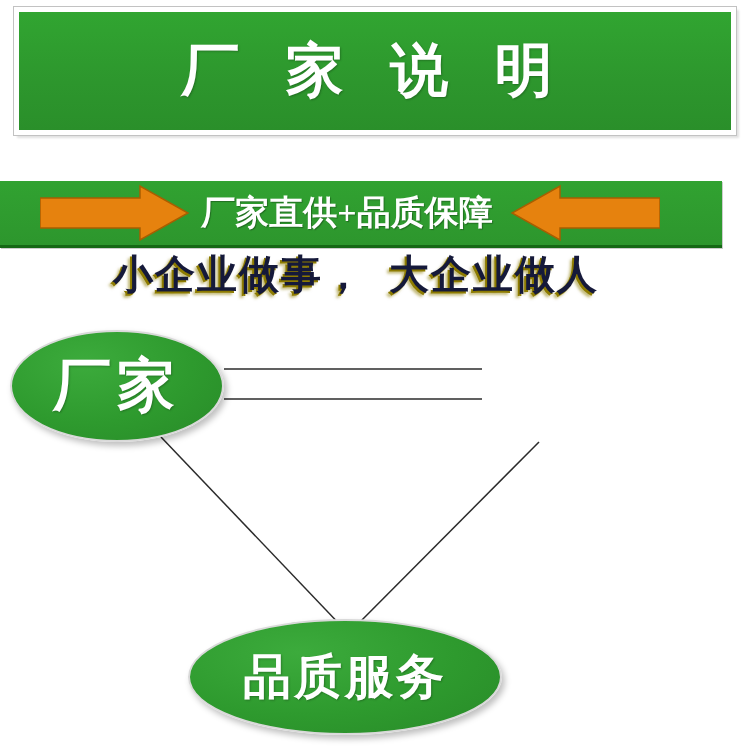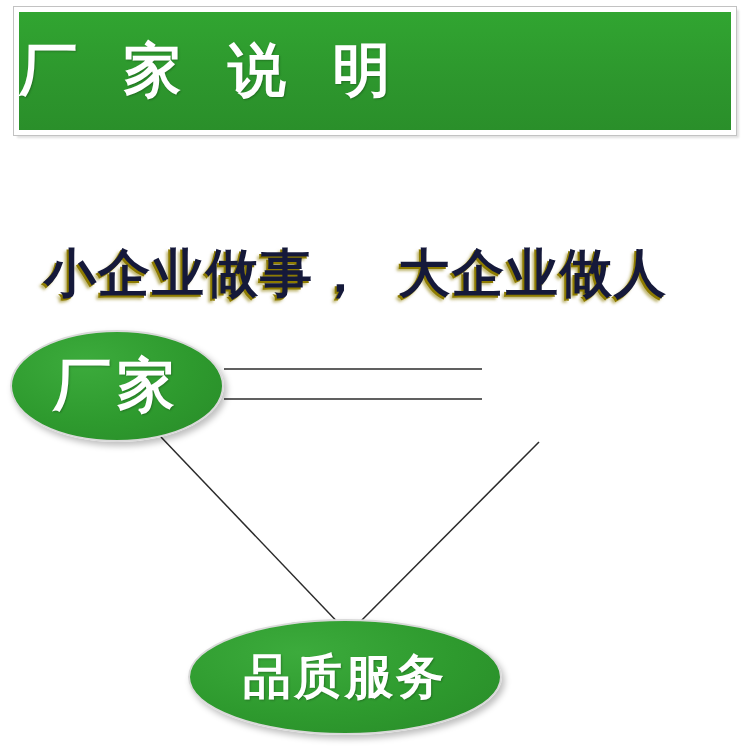--- a/index.html
+++ b/index.html
@@ -7,21 +7,21 @@
 
   .canvas{position:absolute;left:0;top:0;width:750px;height:750px;background:#ffffff;}
 
   
   .title-banner{
     position:absolute;left:14px;top:7px;width:722px;height:128px;
     box-sizing:border-box;
     background:linear-gradient(180deg,#31a531 0%,#2d962d 60%,#2a8f2a 100%);
     border:5px solid #ffffff;
     box-shadow:0 0 0 1px #c2c2c2, 3px 3px 2px rgba(0,0,0,0.12);
-    display:flex;align-items:center;
+    display:flex;align-items:center;justify-content:center;
   }
   .title-text{
     color:#ffffff;font-size:58px;font-weight:bold;
     font-family:"Liberation Serif",serif;
     letter-spacing:16px;white-space:pre;
     text-shadow:1px 1px 2px rgba(0,0,0,0.25);
   }
 
   
   .ribbon{
@@ -38,21 +38,21 @@
     display:flex;align-items:center;justify-content:center;
     color:#ffffff;font-size:34px;font-weight:bold;
     font-family:"Liberation Serif",serif;white-space:pre;
     text-shadow:1px 1px 1px rgba(0,0,0,0.3);
   }
 
   
   .slogan{
     position:absolute;left:0;top:243px;width:712px;height:62px;
     display:flex;align-items:center;justify-content:center;
-    font-size:52px;font-weight:bold;
+    font-size:40px;font-weight:bold;
     font-family:"Liberation Serif",serif;
     color:#15193a;white-space:pre;letter-spacing:2px;
     text-shadow:-2px 2px 0 #8d7b00, -4px 4px 3px rgba(141,123,0,0.55);
   }
 
   
   .lines{position:absolute;left:0;top:0;width:750px;height:750px;pointer-events:none;}
 
   
   .node{
@@ -72,20 +72,29 @@
 </style>
 </head>
 <body>
 
 <div class="canvas">
 
   <div class="title-banner">
     <span class="title-text">厂 家 说 明</span>
   </div>
 
+  <div class="ribbon">
+    <svg class="arrow left" viewBox="0 0 150 60">
+      <polygon points="0,15 100,15 100,3 148,30 100,57 100,45 0,45" fill="#e6820e" stroke="#a85e00" stroke-width="1.5"></polygon>
+    </svg>
+    <span class="ribbon-text">厂家直供+品质保障</span>
+    <svg class="arrow right" viewBox="0 0 150 60">
+      <polygon points="150,15 50,15 50,3 2,30 50,57 50,45 150,45" fill="#e6820e" stroke="#a85e00" stroke-width="1.5"></polygon>
+    </svg>
+  </div>
 
   <div class="slogan">小企业做事，  大企业做人</div>
 
   <svg class="lines" viewBox="0 0 750 750">
     <line x1="224" y1="369" x2="482" y2="369" stroke="#2b2b2b" stroke-width="1.5"></line>
     <line x1="224" y1="399" x2="482" y2="399" stroke="#2b2b2b" stroke-width="1.5"></line>
     <line x1="161" y1="437" x2="346" y2="631" stroke="#2b2b2b" stroke-width="1.5"></line>
     <line x1="539" y1="442" x2="351" y2="631" stroke="#2b2b2b" stroke-width="1.5"></line>
   </svg>
 

